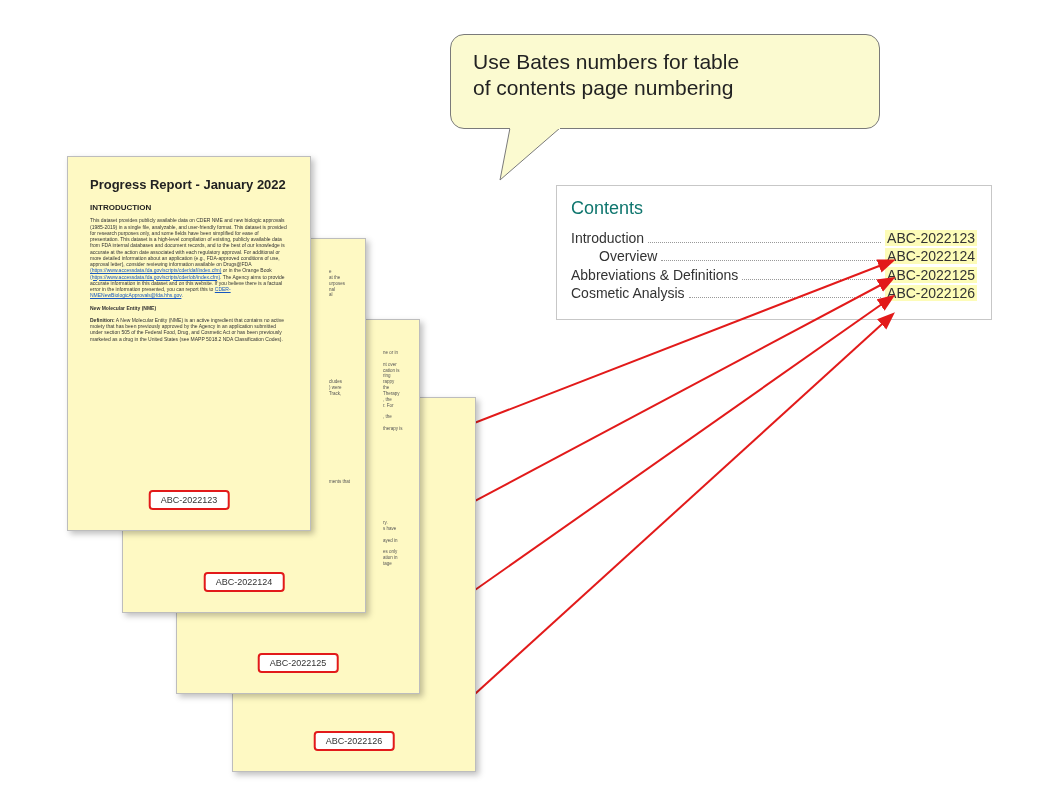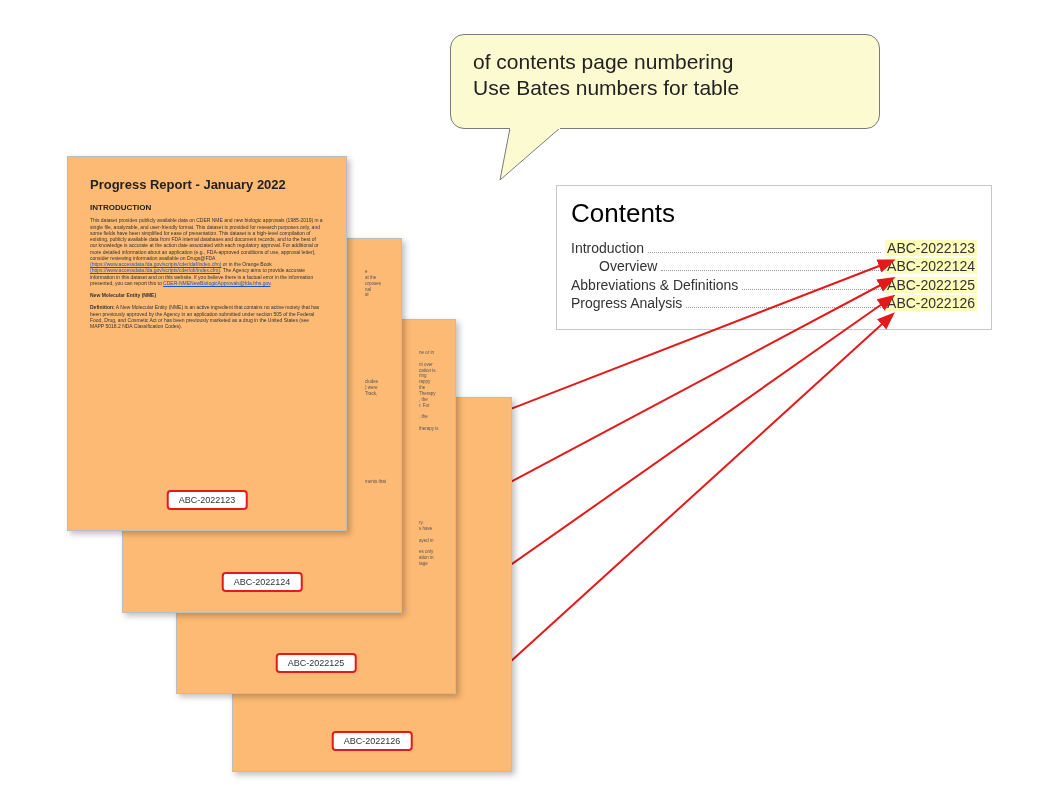--- a/index.html
+++ b/index.html
@@ -50,23 +50,23 @@
     top: 185px;
     width: 436px;
     border: 1px solid #c7c7c7;
     background: #fff;
     padding: 12px 14px 16px 14px;
     box-sizing: border-box;
     font-family: Arial, sans-serif;
   }
   .contents h2 {
     margin: 0 0 10px 0;
-    font-size: 26px;
+    font-size: 18px;
     font-weight: 400;
-    color: #000000;
+    color: #0f766e;
   }
   .toc {
     font-size: 14px;
     color: #333;
   }
   .toc-row {
     display: flex;
     align-items: baseline;
     margin: 2px 0;
   }
@@ -80,23 +80,23 @@
   }
   .toc-num {
     white-space: nowrap;
     background: #fdfcb8;
     padding: 0 2px;
   }
 
   
   .page {
     position: absolute;
-    width: 280px;
+    width: 244px;
     height: 375px;
-    background: #fdba74;
+    background: #fef9c3;
     border: 1px solid #bdbdbd;
     box-shadow: 3px 3px 6px rgba(0,0,0,0.25);
     box-sizing: border-box;
   }
   .page .body {
     padding: 20px 22px 10px 22px;
     font-size: 5px;
     color: #333;
     line-height: 1.25;
   }
@@ -152,22 +152,22 @@
     height: 805px;
     pointer-events: none;
   }
 </style>
 </head>
 <body>
 
 <div class="stage">
 
   <div class="callout">
+    <div>Use Bates numbers for table</div>
     <div>of contents page numbering</div>
-    <div>Use Bates numbers for table</div>
   </div>
   <div class="callout-tail">
     <svg width="80" height="70">
       <polygon points="10,8 60,8 0,60" fill="#fbfad0" stroke="#7a7a7a" stroke-width="1"></polygon>
 
       <line x1="10" y1="8" x2="60" y2="8" stroke="#fbfad0" stroke-width="2"></line>
     </svg>
   </div>
 
   <div class="contents">
@@ -182,21 +182,21 @@
         <span class="toc-label">Overview</span>
         <span class="toc-dots"></span>
         <span class="toc-num">ABC-2022124</span>
       </div>
       <div class="toc-row">
         <span class="toc-label">Abbreviations &amp; Definitions</span>
         <span class="toc-dots"></span>
         <span class="toc-num">ABC-2022125</span>
       </div>
       <div class="toc-row">
-        <span class="toc-label">Progress Analysis</span>
+        <span class="toc-label">Cosmetic Analysis</span>
         <span class="toc-dots"></span>
         <span class="toc-num">ABC-2022126</span>
       </div>
     </div>
   </div>
 
   <div class="page" style="left:232px; top:397px; z-index:1;">
     <div class="bates">ABC-2022126</div>
   </div>
 

